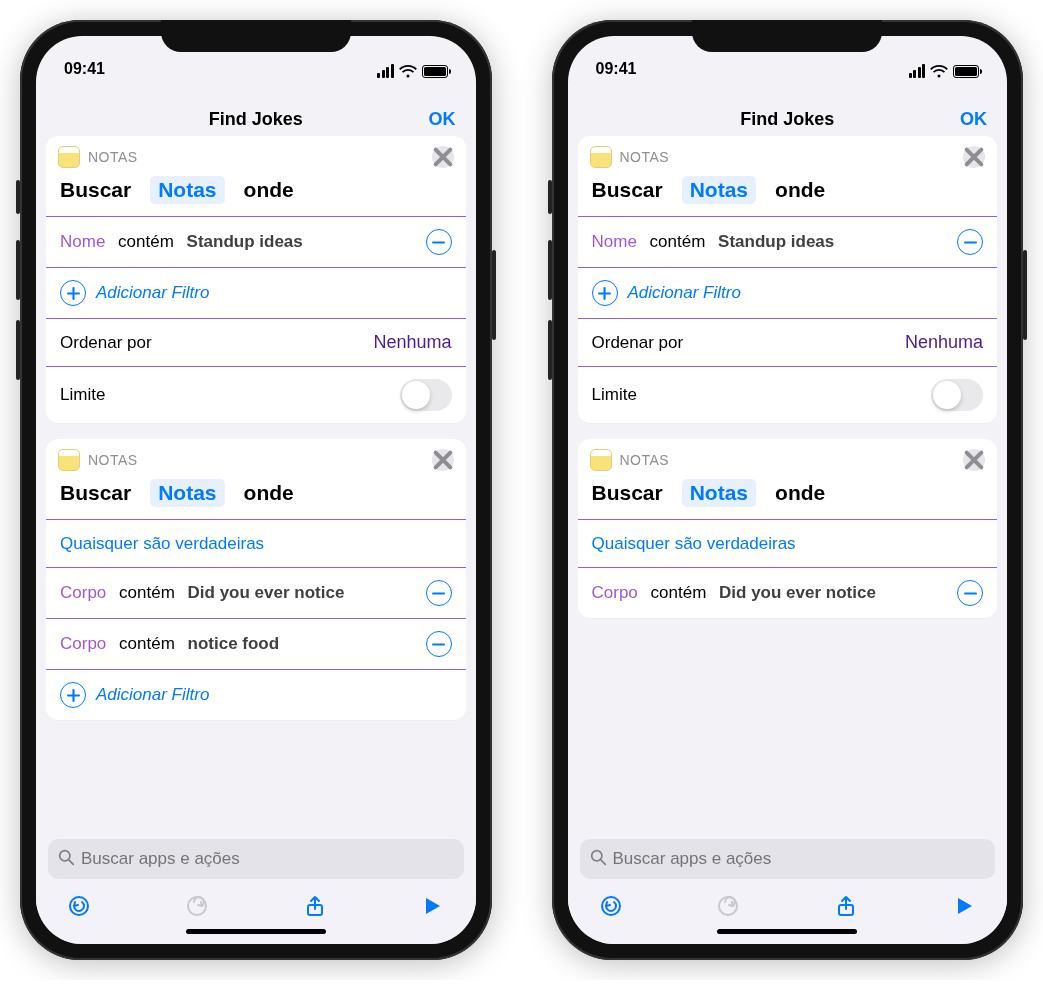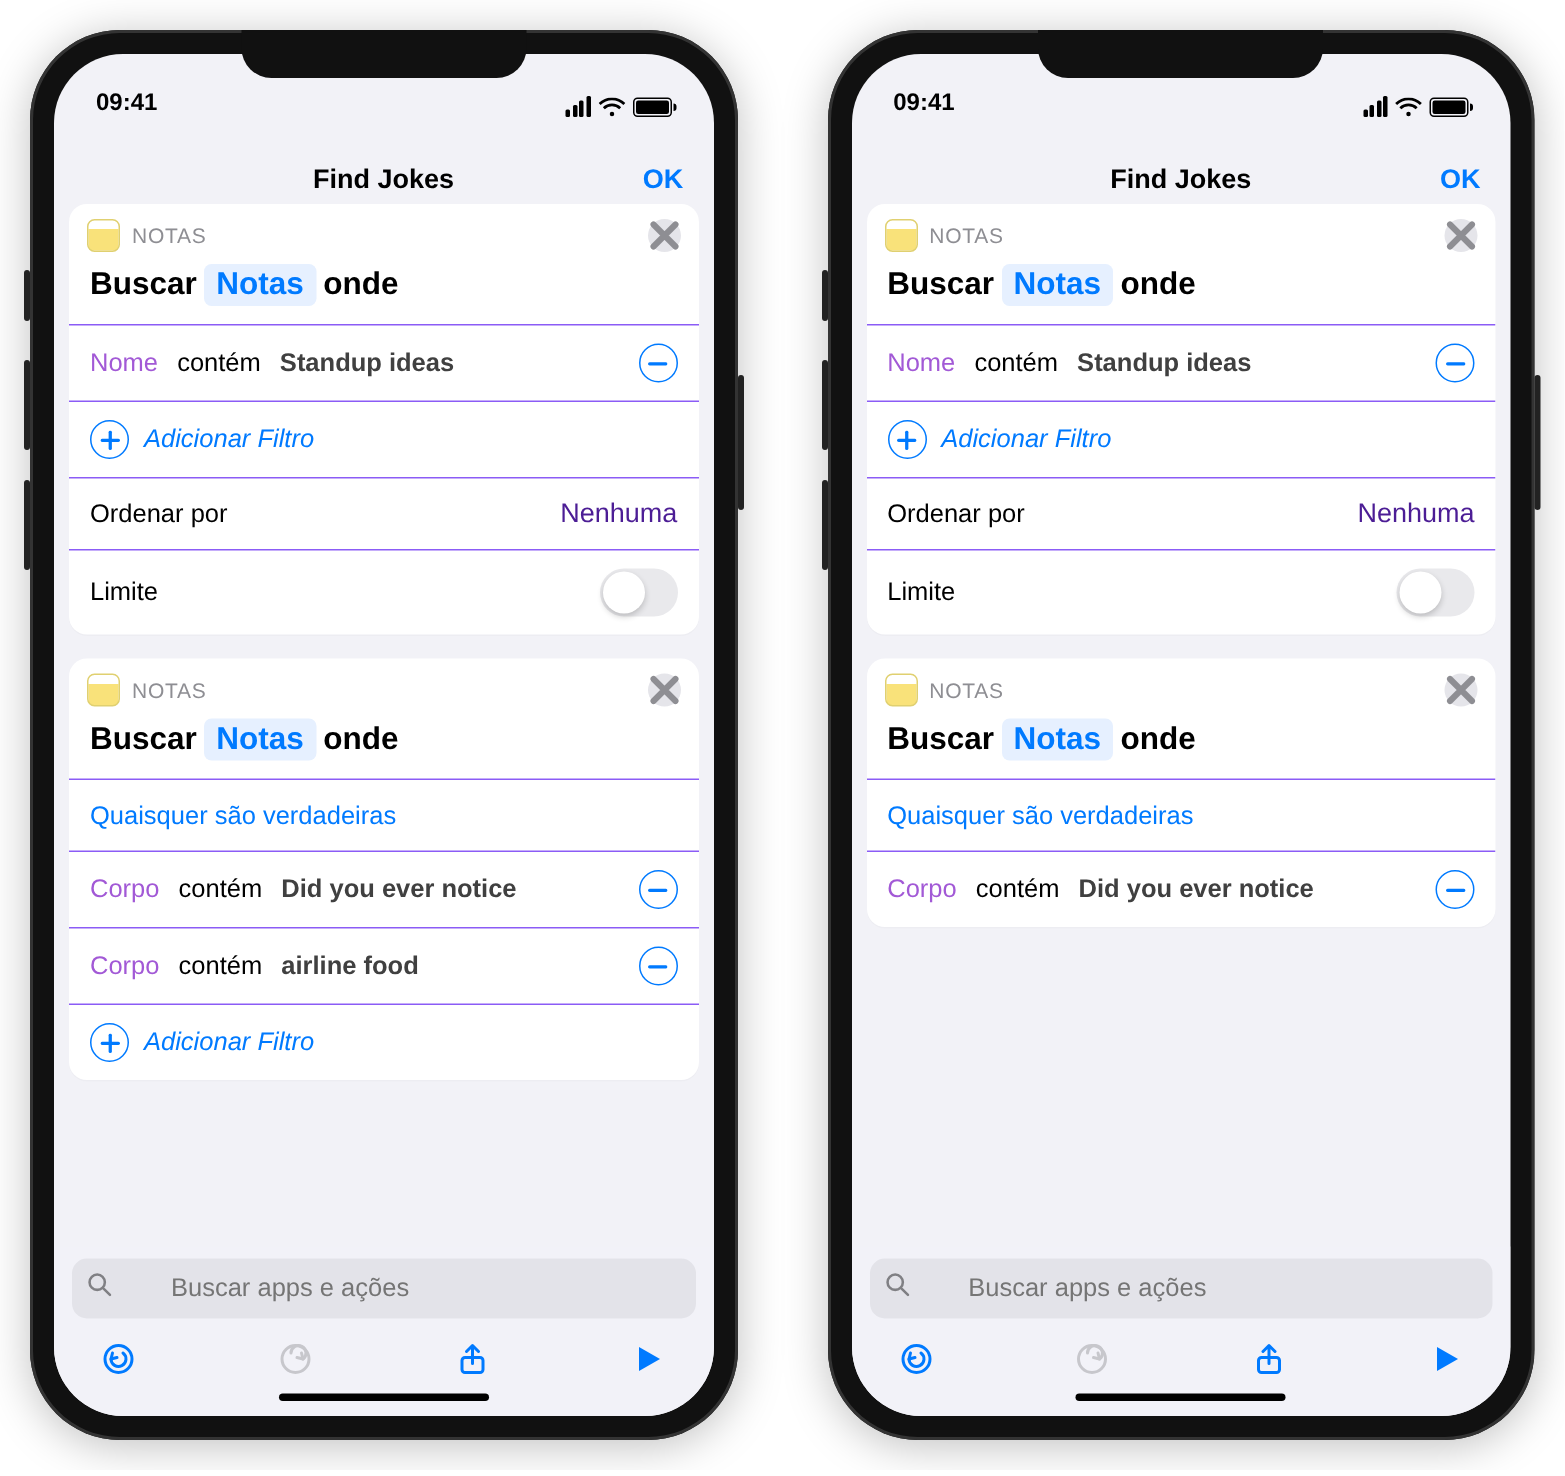--- a/index.html
+++ b/index.html
@@ -42,39 +42,39 @@
   box-shadow: 0 1px 0 rgba(0,0,0,.02);
 }
 .card-header { display:flex; align-items:center; padding: 10px 12px 6px; gap:8px; }
 .app-icon { width:22px; height:22px; border-radius:5px; display:flex; align-items:center; justify-content:center; font-size:13px;}
 .app-icon.notes { background: linear-gradient(#fff 30%, #f9e27a 30%); border:1px solid #e0d070;}
 .app-icon.gear { background:#d8d8dd; position:relative;}
 .app-icon.gear svg{width:14px;height:14px;}
 .card-app-label { color:#8e8e93; font-size:14px; letter-spacing:.5px; }
 .card-close { margin-left:auto; width:22px; height:22px; border-radius:50%; background:#e5e5ea; color:#8e8e93; display:flex; align-items:center; justify-content:center; font-size:13px; font-weight:700;}
 
-.card-title { padding: 2px 14px 12px; font-size:21px; font-weight:600; display:flex; align-items:center; flex-wrap:wrap; gap:5px;}
+.card-title { padding: 2px 14px 12px; font-size:21px; font-weight:600; display:flex; align-items:center; flex-wrap:wrap; gap:19px;}
 .card-title.simple { padding: 4px 14px 14px; }
 .token { background:#e6f0ff; color:#007aff; padding:2px 8px; border-radius:5px; font-weight:600; }
 
 .row { display:flex; align-items:center; padding:12px 14px; border-top:1px solid #8b5cf6; font-size:17px; gap:4px; min-height:48px;}
 .row:first-of-type{}
 .row .end { margin-left:auto; }
 .purple{color:#a259d6;} .red{color:#404040;font-weight:bold;} .blue{color:#007aff;}
 .circle-btn { width:26px; height:26px; border:1.8px solid #007aff; border-radius:50%; display:flex; align-items:center; justify-content:center; color:#007aff; flex:none;}
 .circle-btn.minus{margin-left:auto;}
 .circle-btn svg{width:13px;height:13px;}
 .add-row { gap:10px; color:#007aff;font-style:italic;}
 .sort-val { color:#4c1d95; font-size:18px;}
 .switch { width:52px; height:32px; background:#e9e9ec; border-radius:16px; position:relative; margin-left:auto;}
 .switch::after{content:"";position:absolute;left:2px;top:2px;width:28px;height:28px;background:#fff;border-radius:50%;box-shadow:0 2px 4px rgba(0,0,0,.2);}
 
 .bottom-area { padding: 8px 12px 10px; background: rgba(242,242,247,.93); }
 .search { background:#e3e3e9; border-radius:10px; height:40px; display:flex; align-items:center; padding:0 10px; gap:6px; color:#808084;}
-.search input{border:none;background:transparent;font-size:17px;color:#b91c1c;flex:1;outline:none;margin-left:33px;}
+.search input{border:none;background:transparent;font-size:17px;color:#b91c1c;flex:1;outline:none;}
 .toolbar { display:flex; justify-content:space-between; align-items:center; padding: 10px 14px 0; }
 .tb-btn { width:34px; height:34px; display:flex; align-items:center; justify-content:center; color:#007aff;}
 .tb-btn.disabled{color:#c7c7cc;}
 .tb-btn svg{width:24px;height:24px;}
 .home-ind { width:140px; height:5px; background:#000; border-radius:3px; margin:6px auto 0;}
 
 .mag-icon svg{width:17px;height:17px;}
 </style>
 </head>
 <body>
@@ -177,21 +177,21 @@
           <span class="red">Did you ever notice</span>
           <div class="circle-btn minus">
             <svg viewBox="0 0 12 12">
                 <line x1="1" y1="6" x2="11" y2="6" stroke="#007aff" stroke-width="2" stroke-linecap="round"></line>
               </svg>
           </div>
         </div>
         <div class="row">
           <span class="purple">Corpo</span>&nbsp;
           <span>contém</span>&nbsp;
-          <span class="red">airline food</span>
+          <span class="red">notice food</span>
           <div class="circle-btn minus">
             <svg viewBox="0 0 12 12">
                 <line x1="1" y1="6" x2="11" y2="6" stroke="#007aff" stroke-width="2" stroke-linecap="round"></line>
               </svg>
           </div>
         </div>
         <div class="row add-row">
           <div class="circle-btn">
             <svg viewBox="0 0 12 12">
                 <line x1="6" y1="1" x2="6" y2="11" stroke="#007aff" stroke-width="2" stroke-linecap="round"></line>

